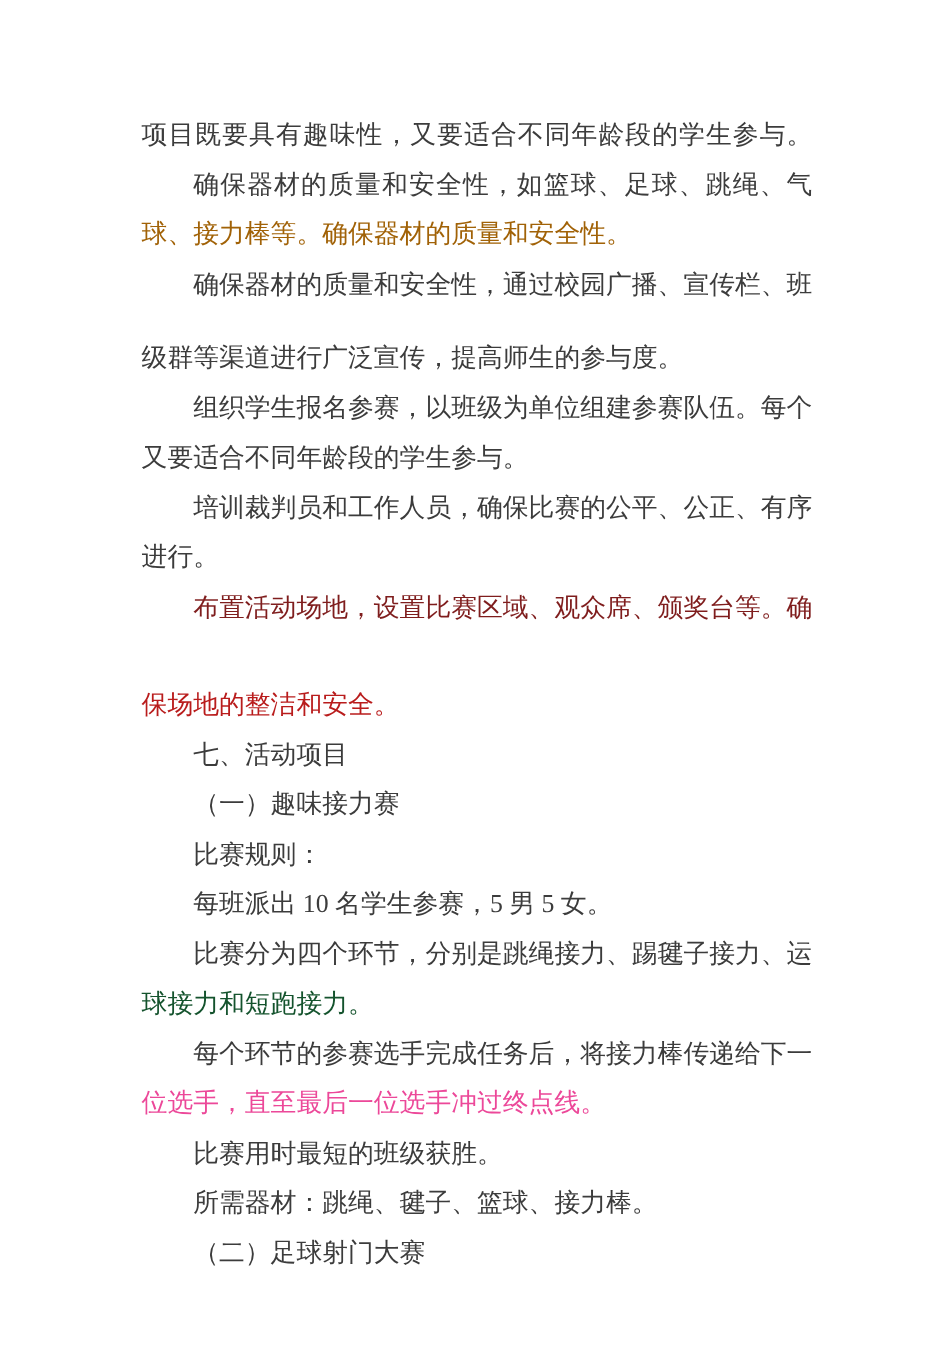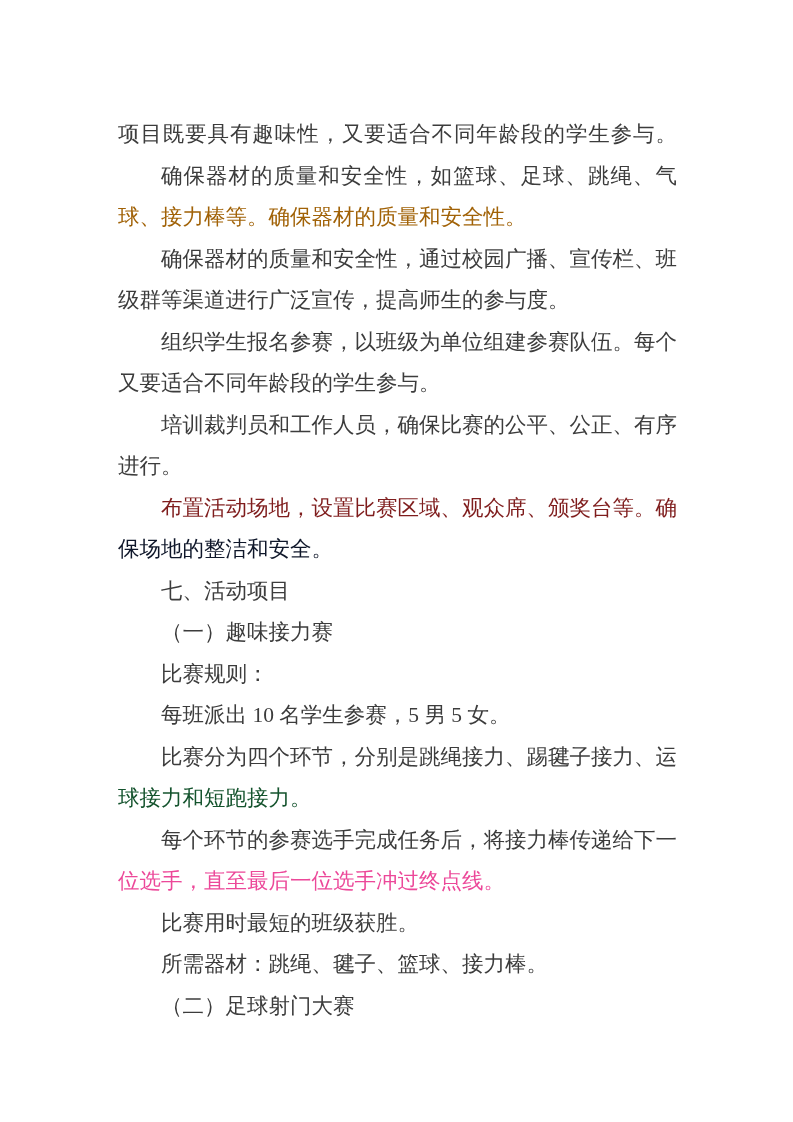--- a/index.html
+++ b/index.html
@@ -15,21 +15,21 @@
   .page {
     position: relative;
     width: 793px;
     height: 1122px;
     background: #ffffff;
     overflow: hidden;
   }
   .text-block {
     position: absolute;
     left: 118px;
-    top: 114px;
+    top: 92px;
     width: 559px;
   }
   .line {
     height: 41.5px;
     line-height: 41.5px;
     font-size: 21.5px;
     color: #3c3c3c;
     text-align: left;
     white-space: nowrap;
   }
@@ -45,27 +45,27 @@
 </style>
 </head>
 <body>
 
 <div class="page" style="background: rgb(255, 255, 255);">
   <div class="text-block">
       <div class="line fill" style="color: rgb(60, 60, 60);">项目既要具有趣味性，又要适合不同年龄段的学生参与。</div>
       <div class="line indent fill" style="color: rgb(60, 60, 60);">确保器材的质量和安全性，如篮球、足球、跳绳、气</div>
       <div class="line" style="color: #a16207;">球、接力棒等。确保器材的质量和安全性。</div>
       <div class="line indent fill" style="color: rgb(60, 60, 60);">确保器材的质量和安全性，通过校园广播、宣传栏、班</div>
-      <div class="line" style="color: rgb(60, 60, 60);">级群等渠道进行广泛宣传，提高师生的参与度。</div>
+      <div class="line" style="color: rgb(60, 60, 60); margin-top: 20px;">级群等渠道进行广泛宣传，提高师生的参与度。</div>
       <div class="line indent fill" style="color: rgb(60, 60, 60);">组织学生报名参赛，以班级为单位组建参赛队伍。每个</div>
       <div class="line" style="color: rgb(60, 60, 60);">又要适合不同年龄段的学生参与。</div>
       <div class="line indent fill" style="color: rgb(60, 60, 60);">培训裁判员和工作人员，确保比赛的公平、公正、有序</div>
       <div class="line" style="color: rgb(60, 60, 60);">进行。</div>
       <div class="line indent fill" style="color: #7f1d1d;">布置活动场地，设置比赛区域、观众席、颁奖台等。确</div>
-      <div class="line" style="color: #0f172a;">保场地的整洁和安全。</div>
+      <div class="line" style="color: #b91c1c; margin-top: 40px;">保场地的整洁和安全。</div>
       <div class="line indent" style="color: rgb(60, 60, 60);">七、活动项目</div>
       <div class="line indent" style="color: rgb(60, 60, 60);">（一）趣味接力赛</div>
       <div class="line indent" style="color: rgb(60, 60, 60);">比赛规则：</div>
       <div class="line indent" style="color: rgb(60, 60, 60);">每班派出 10 名学生参赛，5 男 5 女。</div>
       <div class="line indent fill" style="color: rgb(60, 60, 60);">比赛分为四个环节，分别是跳绳接力、踢毽子接力、运</div>
       <div class="line" style="color: #14532d;">球接力和短跑接力。</div>
       <div class="line indent fill" style="color: rgb(60, 60, 60);">每个环节的参赛选手完成任务后，将接力棒传递给下一</div>
       <div class="line" style="color: #ec4899;">位选手，直至最后一位选手冲过终点线。</div>
       <div class="line indent" style="color: rgb(60, 60, 60);">比赛用时最短的班级获胜。</div>
       <div class="line indent" style="color: rgb(60, 60, 60);">所需器材：跳绳、毽子、篮球、接力棒。</div>

